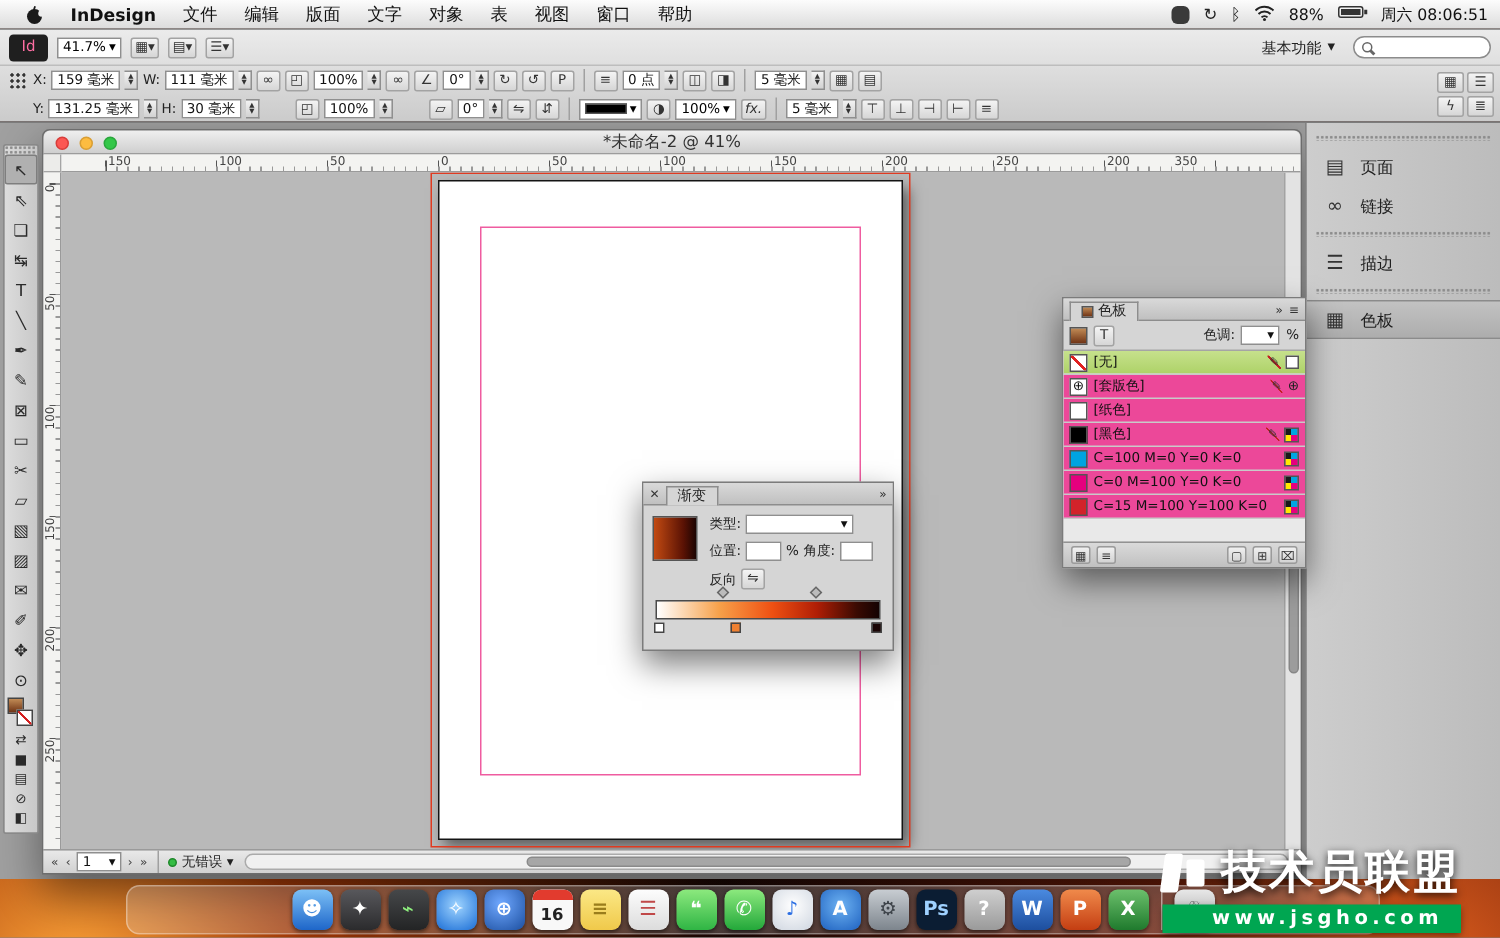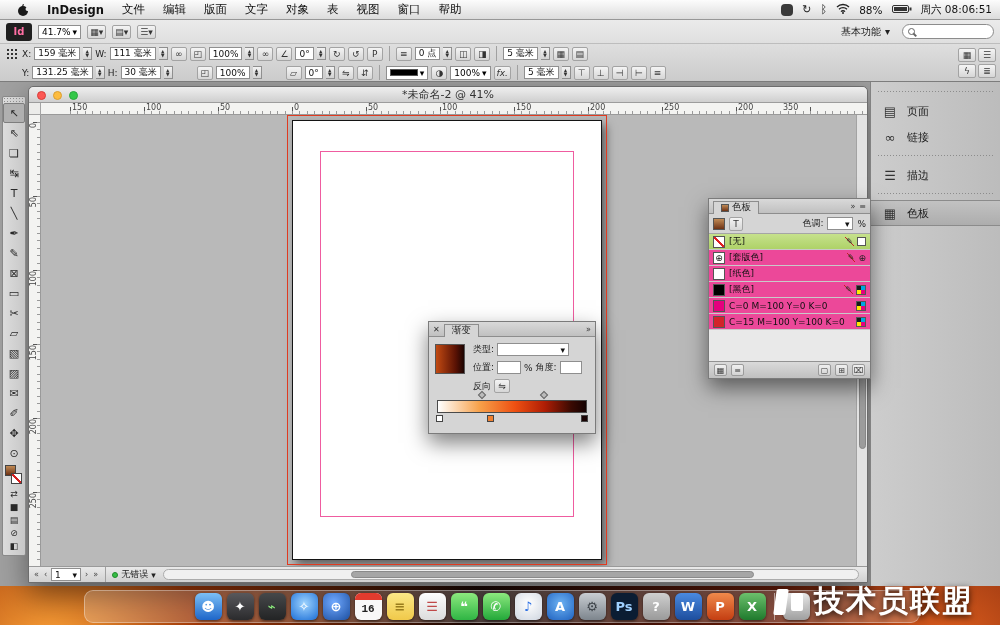--- a/index.html
+++ b/index.html
@@ -16,21 +16,21 @@
   .mitem{padding:0 9px;height:100%;display:flex;align-items:center;white-space:nowrap}
   .bold{font-weight:bold}
   .mstatus{margin-left:auto;display:flex;align-items:center;gap:9px;font-size:10.5px}
   .blob{width:12px;height:12px;border-radius:4px;background:#3a3a3a;display:inline-block}
   .micon{font-size:11px;color:#222}
 
   
   .toppanel{position:absolute;top:20px;left:0;right:0;height:62px;background:linear-gradient(#ebebeb,#cbcbcb);
     border-bottom:1px solid #7c7c7c;z-index:30}
   .rowA{height:24px;display:flex;align-items:center;gap:6px;padding:0 6px;border-bottom:1px solid #bdbdbd}
-  .idlogo{width:26px;height:18px;background:#1f1f1f;color:#ff6ea3;font-size:10px;font-weight:bold;border-radius:3px;
+  .idlogo{width:26px;height:18px;background:#1f1f1f;color:#ff6ea3;font-size:10px;font-weight:normal;border-radius:3px;
     display:flex;align-items:center;justify-content:center}
   .crow{height:19px;display:flex;align-items:center;gap:3px;padding:0 4px;font-size:9px}
   .flabel{font-size:9px;color:#222;white-space:nowrap}
   .fbox{display:flex;align-items:center;height:13px;background:#fff;border:1px solid #8f8f8f;font-size:9px;
     padding:0 3px;white-space:nowrap;color:#111}
   .stepper{width:9px;height:13px;background:linear-gradient(#f3f3f3,#d2d2d2);border:1px solid #8f8f8f;border-left:none;
     display:flex;flex-direction:column;align-items:center;justify-content:center;font-size:4.5px;line-height:4px;color:#333}
   .stepper::before{content:"▲"}.stepper::after{content:"▼"}
   .ico{min-width:16px;height:14px;display:inline-flex;align-items:center;justify-content:center;font-size:9px;color:#333;
     background:linear-gradient(#f4f4f4,#d6d6d6);border:1px solid #a3a3a3;border-radius:2px;padding:0 2px}
@@ -623,20 +623,27 @@
       </div>
       <div class="srow">
         <span class="chip" style="background: rgb(0, 0, 0);"></span>
         <span class="sname">[黑色]</span>
         <span class="sicons">
           <span class="noedit">✎</span>
           <span class="cmyk"></span>
         </span>
       </div>
       <div class="srow">
+        <span class="chip" style="background: rgb(0, 163, 224);"></span>
+        <span class="sname">C=100 M=0 Y=0 K=0</span>
+        <span class="sicons">
+          <span class="cmyk"></span>
+        </span>
+      </div>
+      <div class="srow">
         <span class="chip" style="background: rgb(229, 0, 126);"></span>
         <span class="sname">C=0 M=100 Y=0 K=0</span>
         <span class="sicons">
           <span class="cmyk"></span>
         </span>
       </div>
       <div class="srow">
         <span class="chip" style="background: rgb(210, 35, 42);"></span>
         <span class="sname">C=15 M=100 Y=100 K=0</span>
         <span class="sicons">
@@ -685,21 +692,21 @@
     </div>
     <div class="dicon" style="background: linear-gradient(rgb(70, 72, 74), rgb(35, 36, 37));">
       <span style="color: rgb(142, 240, 126);">⌁</span>
     </div>
     <div class="dicon" style="background: radial-gradient(circle at 50% 40%, rgb(159, 212, 255), rgb(27, 110, 214));">
       <span>✧</span>
     </div>
     <div class="dicon" style="background: radial-gradient(circle at 40% 35%, rgb(111, 168, 255), rgb(28, 79, 160));">
       <span>⊕</span>
     </div>
-    <div class="dicon" style="background: rgb(248, 248, 248); font-family: Liberation Mono, monospace;">
+    <div class="dicon" style="background: rgb(248, 248, 248);">
       <span class="calhead"></span>
       <span style="margin-top: 5px; font-size: 11px; color: rgb(34, 34, 34);">16</span>
     </div>
     <div class="dicon" style="background: linear-gradient(rgb(251, 232, 134), rgb(240, 201, 74));">
       <span style="color: rgb(154, 125, 28);">≡</span>
     </div>
     <div class="dicon" style="background: linear-gradient(rgb(253, 253, 253), rgb(220, 220, 220));">
       <span style="color: rgb(192, 72, 72);">☰</span>
     </div>
     <div class="dicon" style="background: linear-gradient(rgb(140, 233, 126), rgb(47, 181, 68));">
@@ -736,13 +743,14 @@
     <div class="dicon" style="background: linear-gradient(rgb(232, 232, 232), rgb(159, 159, 159));">
       <span style="color: rgb(85, 85, 85);">♲</span>
     </div>
   </div>
 
 <div class="wm">
   <div class="wmtop">
     <span class="wmlogo"></span>
     <span class="wmtitle">技术员联盟</span>
   </div>
+  <span class="wmurl">www.jsgho.com</span>
 </div>
 
 </body></html>

